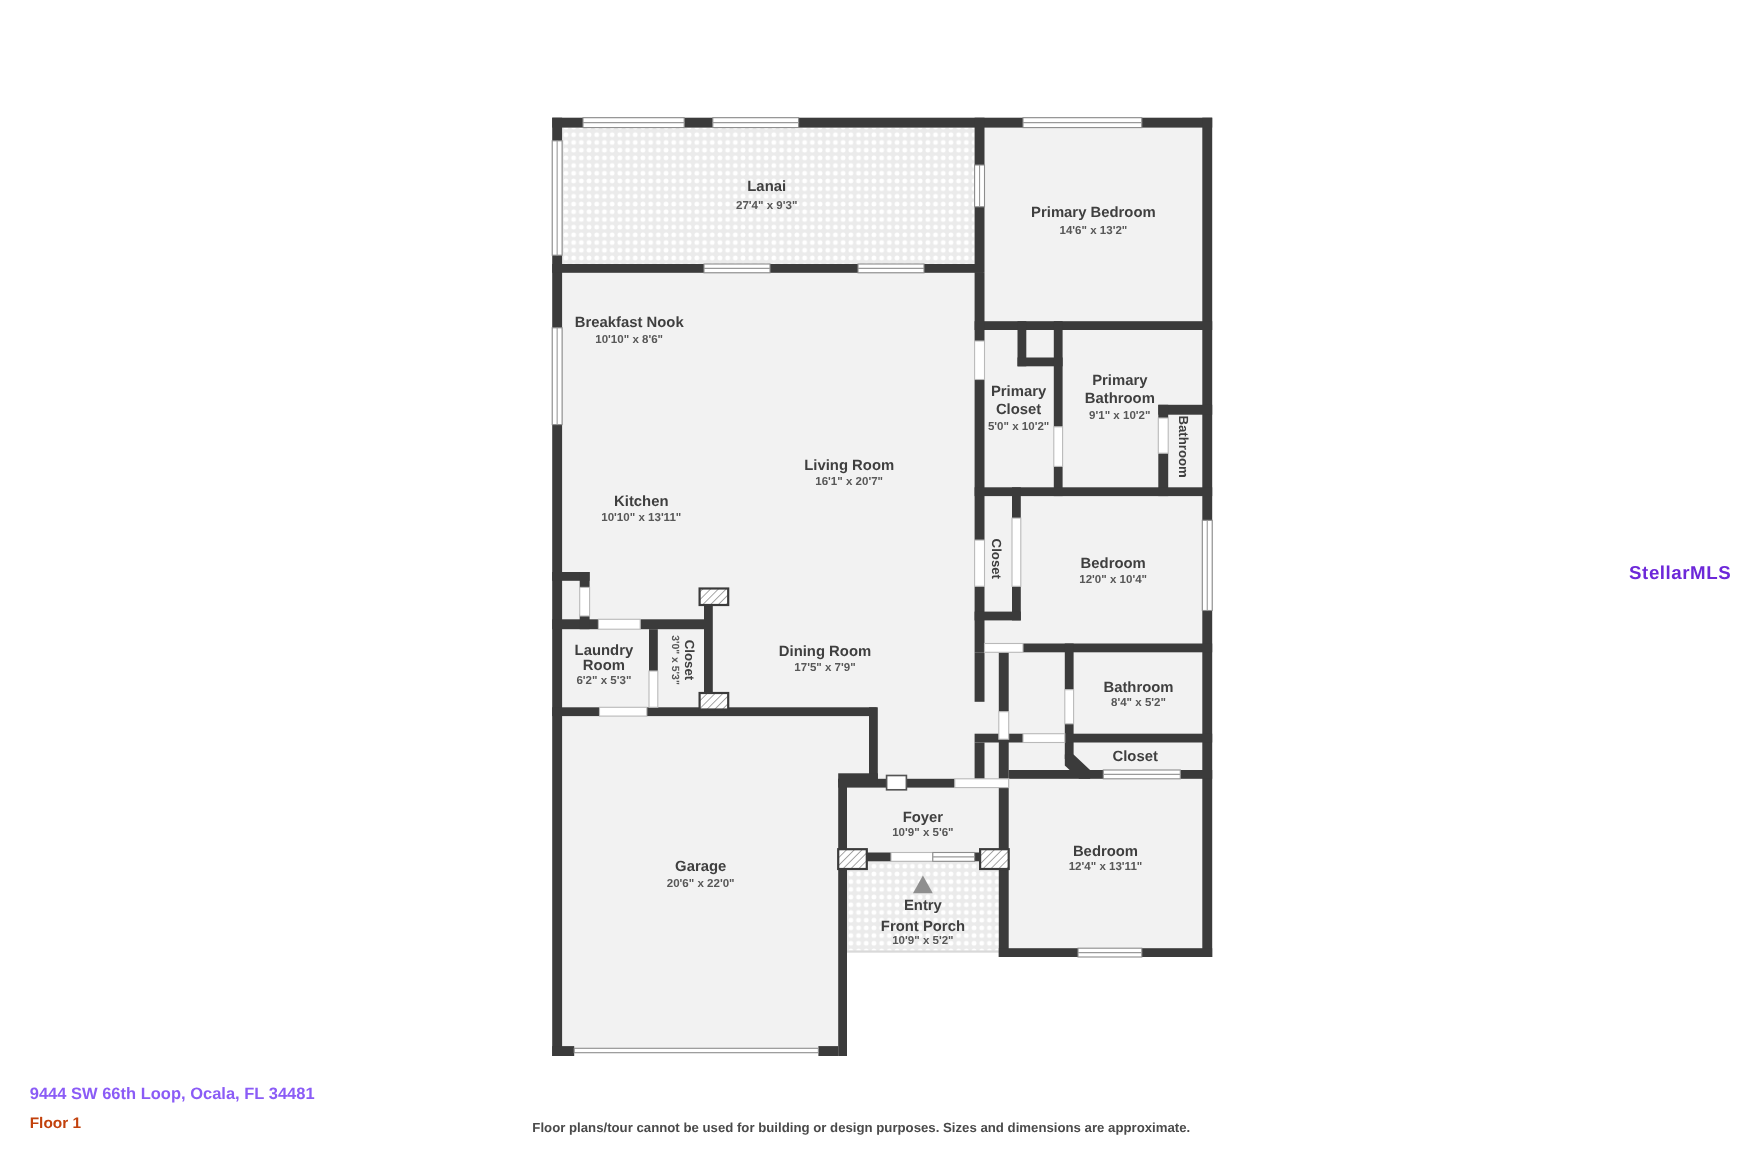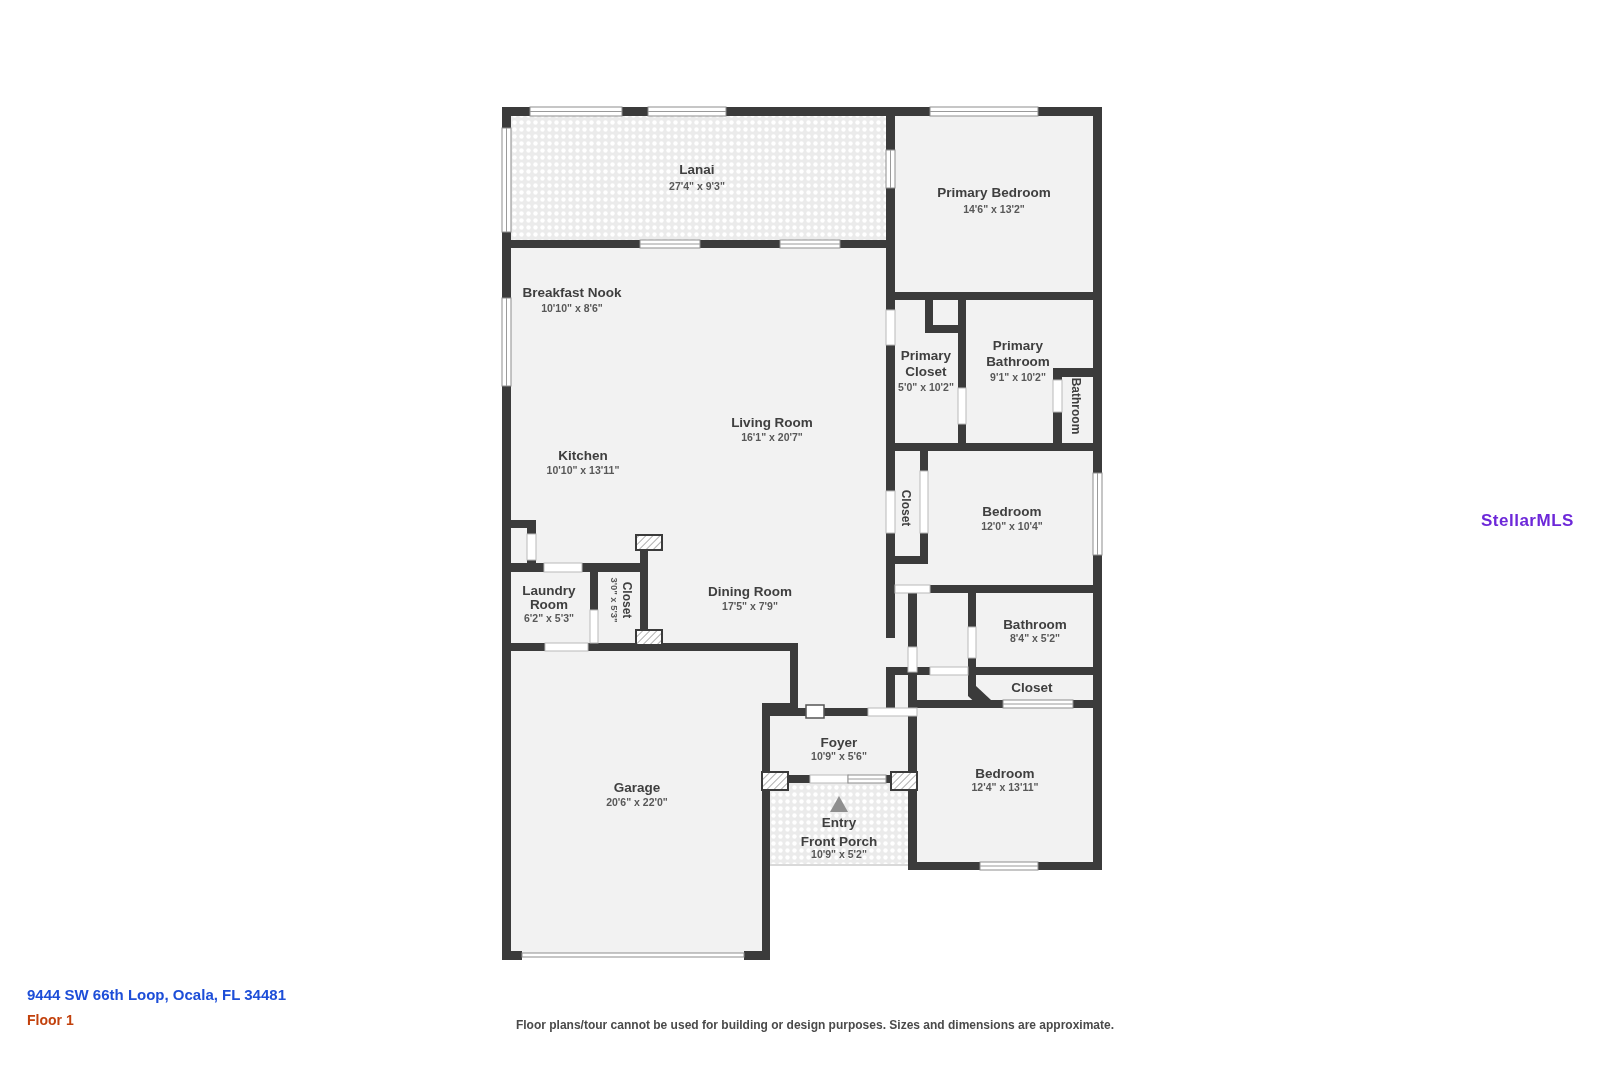--- a/index.html
+++ b/index.html
@@ -9,23 +9,23 @@
   .roomfill{fill:#f2f2f2;}
   .door{fill:#ffffff;stroke:#b9b9b9;stroke-width:1;}
   .window{fill:#ffffff;stroke:#8d8d8d;stroke-width:1;}
   .winline{stroke:#9a9a9a;stroke-width:1;}
   .post{fill:url(#hatch);stroke:#3b3b3b;stroke-width:2;}
   .room-name{font:bold 13.5px "Liberation Sans",sans-serif;fill:#3f3f3f;text-anchor:middle;}
   .room-dims{font:bold 10.5px "Liberation Sans",sans-serif;fill:#585858;text-anchor:middle;}
   .room-name-v{font:bold 12px "Liberation Sans",sans-serif;fill:#3f3f3f;text-anchor:middle;}
   .room-dims-v{font:bold 9.5px "Liberation Sans",sans-serif;fill:#585858;text-anchor:middle;}
   .thinline{fill:#d9d9d9;}
-  .footer-address{position:absolute;left:27px;top:986px;font-size:15px;font-weight:bold;color:#1d4ed8;}
+  .footer-address{position:absolute;left:27px;top:986px;font-size:15px;font-weight:bold;color:#8b5cf6;}
   .footer-floor{position:absolute;left:27px;top:1012px;font-size:14px;font-weight:bold;color:#c2410c;}
-  .footer-disclaimer{position:absolute;left:0;top:1018px;width:1566px;text-align:center;font-size:12px;font-weight:bold;color:#4a4a4a;padding-left:32px;}
+  .footer-disclaimer{position:absolute;left:0;top:1018px;width:1566px;text-align:center;font-size:12px;font-weight:bold;color:#4a4a4a;}
   .watermark{position:absolute;left:1481px;top:511px;font-size:17px;font-weight:bold;color:#6d28d9;letter-spacing:0.5px;}
 </style>
 </head>
 <body>
 
 <svg width="1600" height="1066" viewBox="0 0 1600 1066">
   <defs>
     <pattern id="dots" width="7" height="7" patternUnits="userSpaceOnUse">
       <rect width="7" height="7" fill="#ebebeb"></rect>
       <circle cx="3.5" cy="3.5" r="2.2" fill="#ffffff"></circle>

